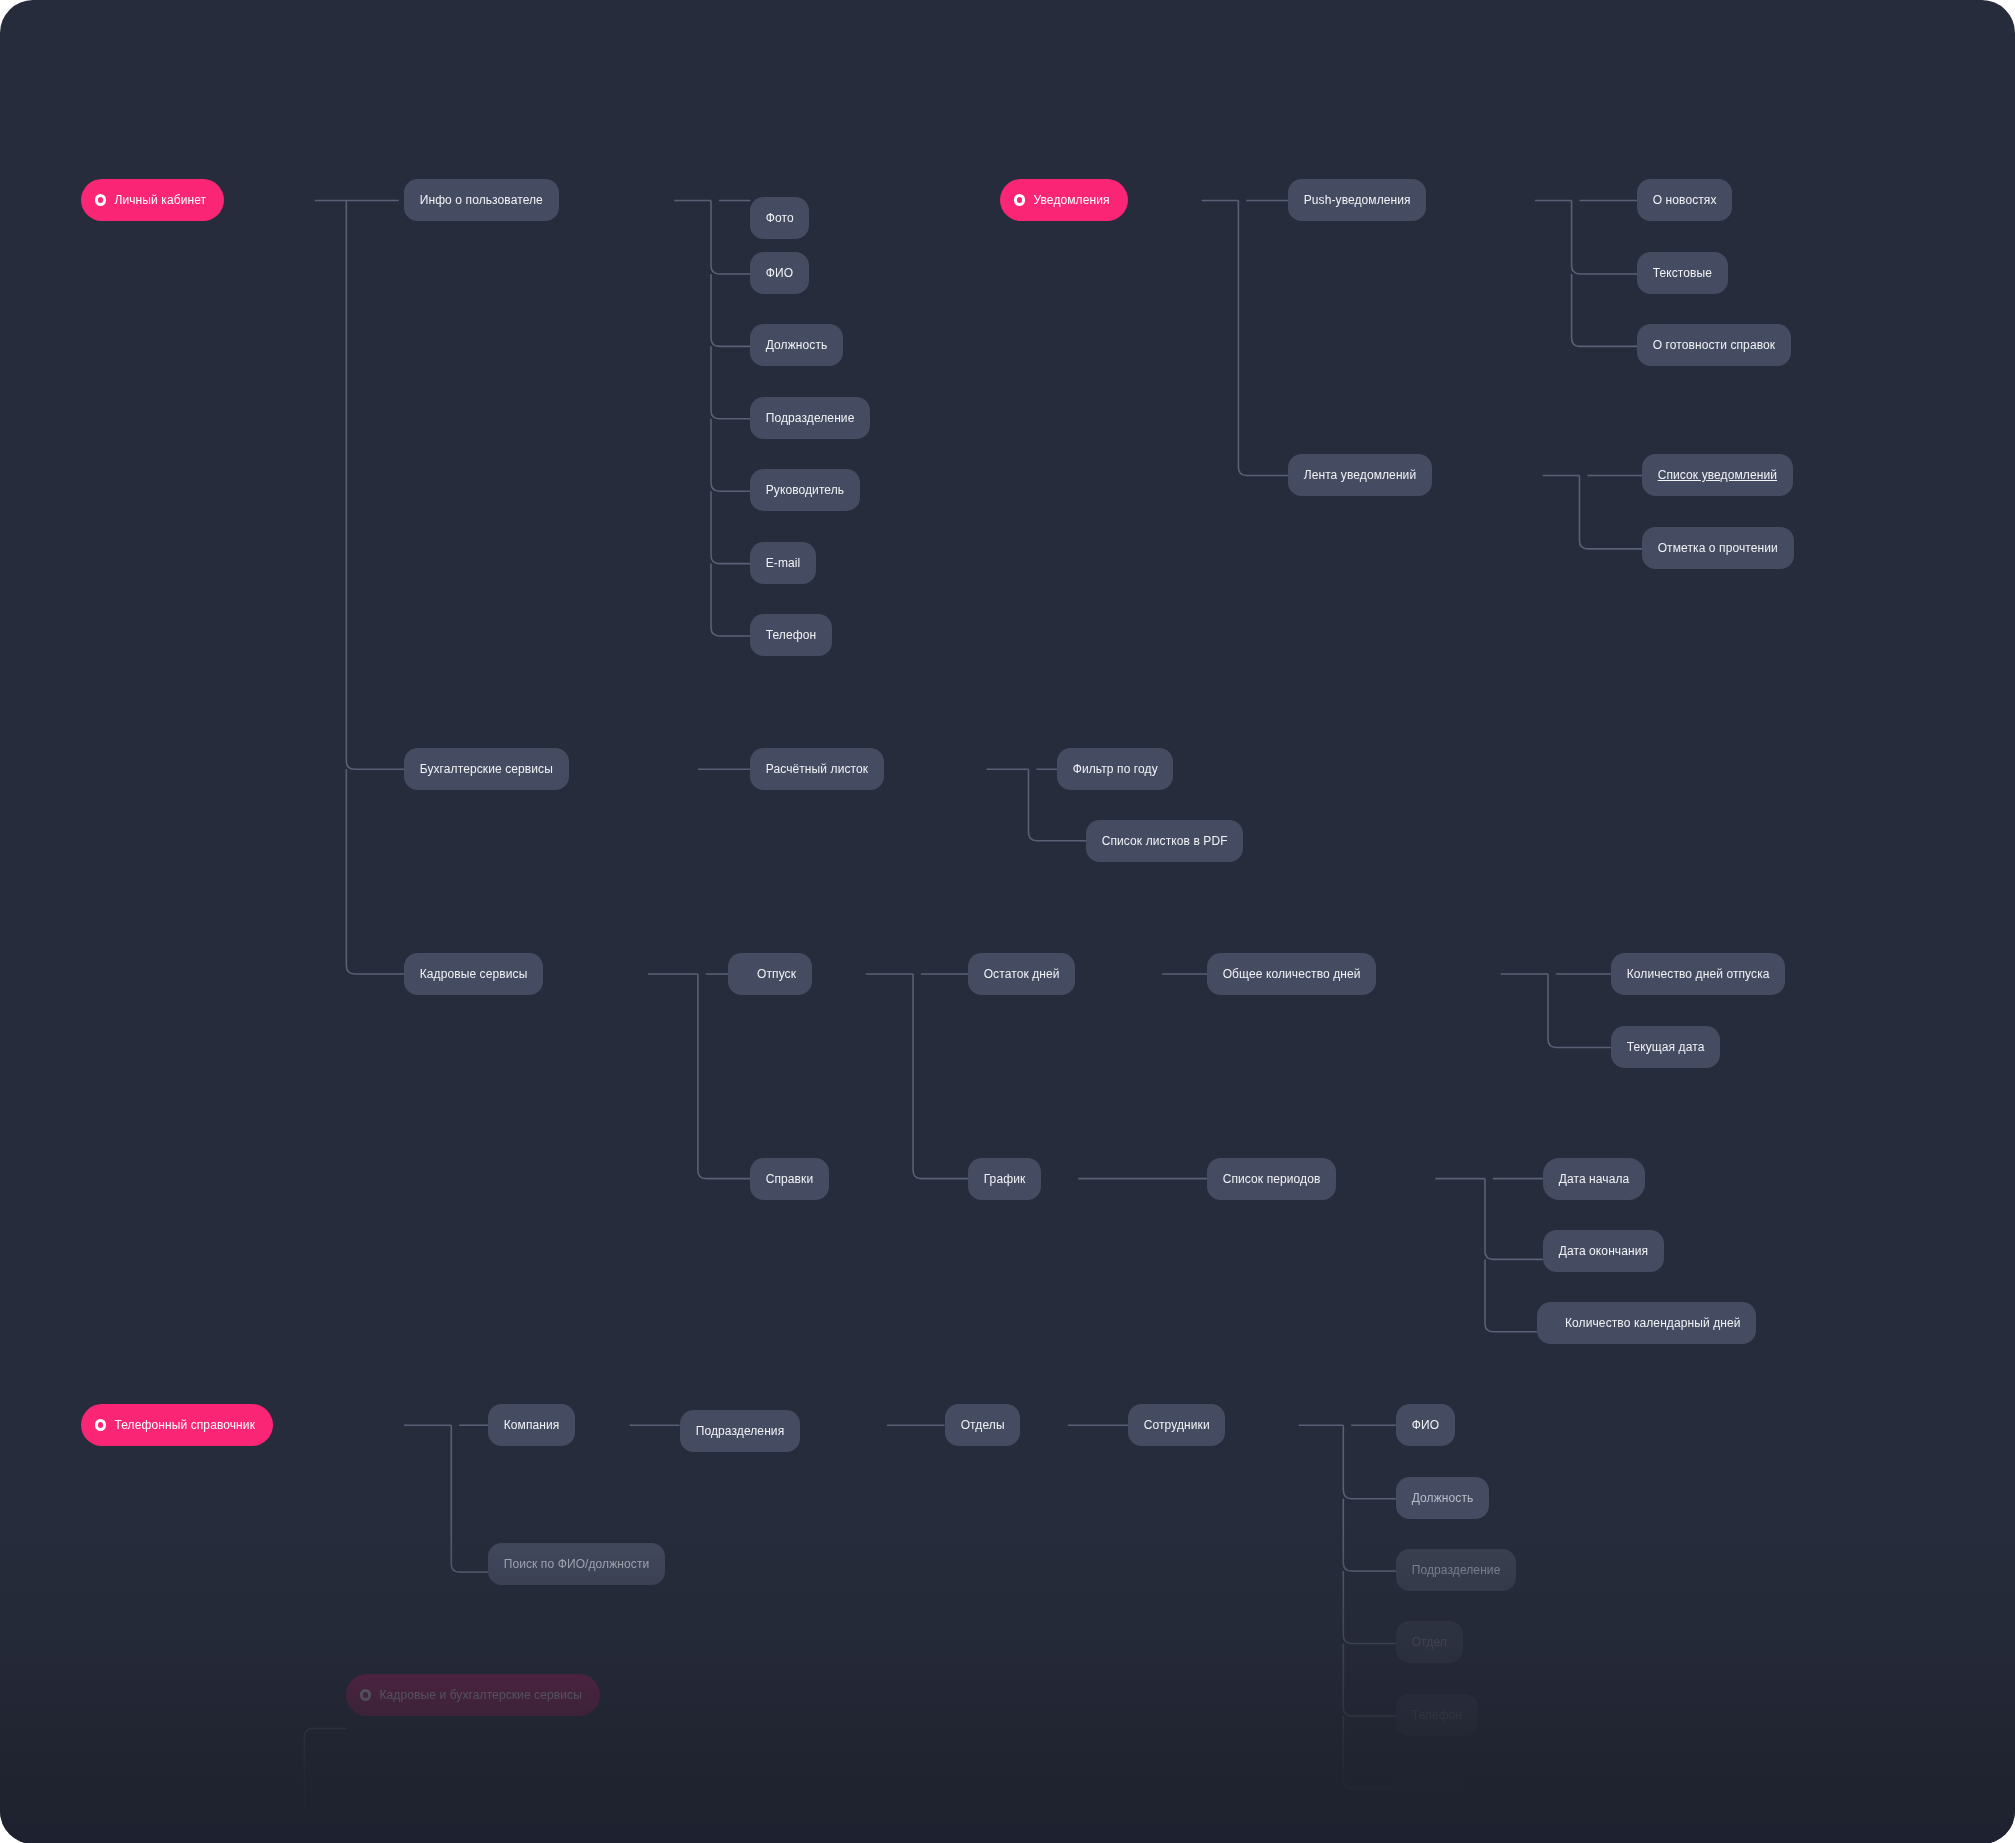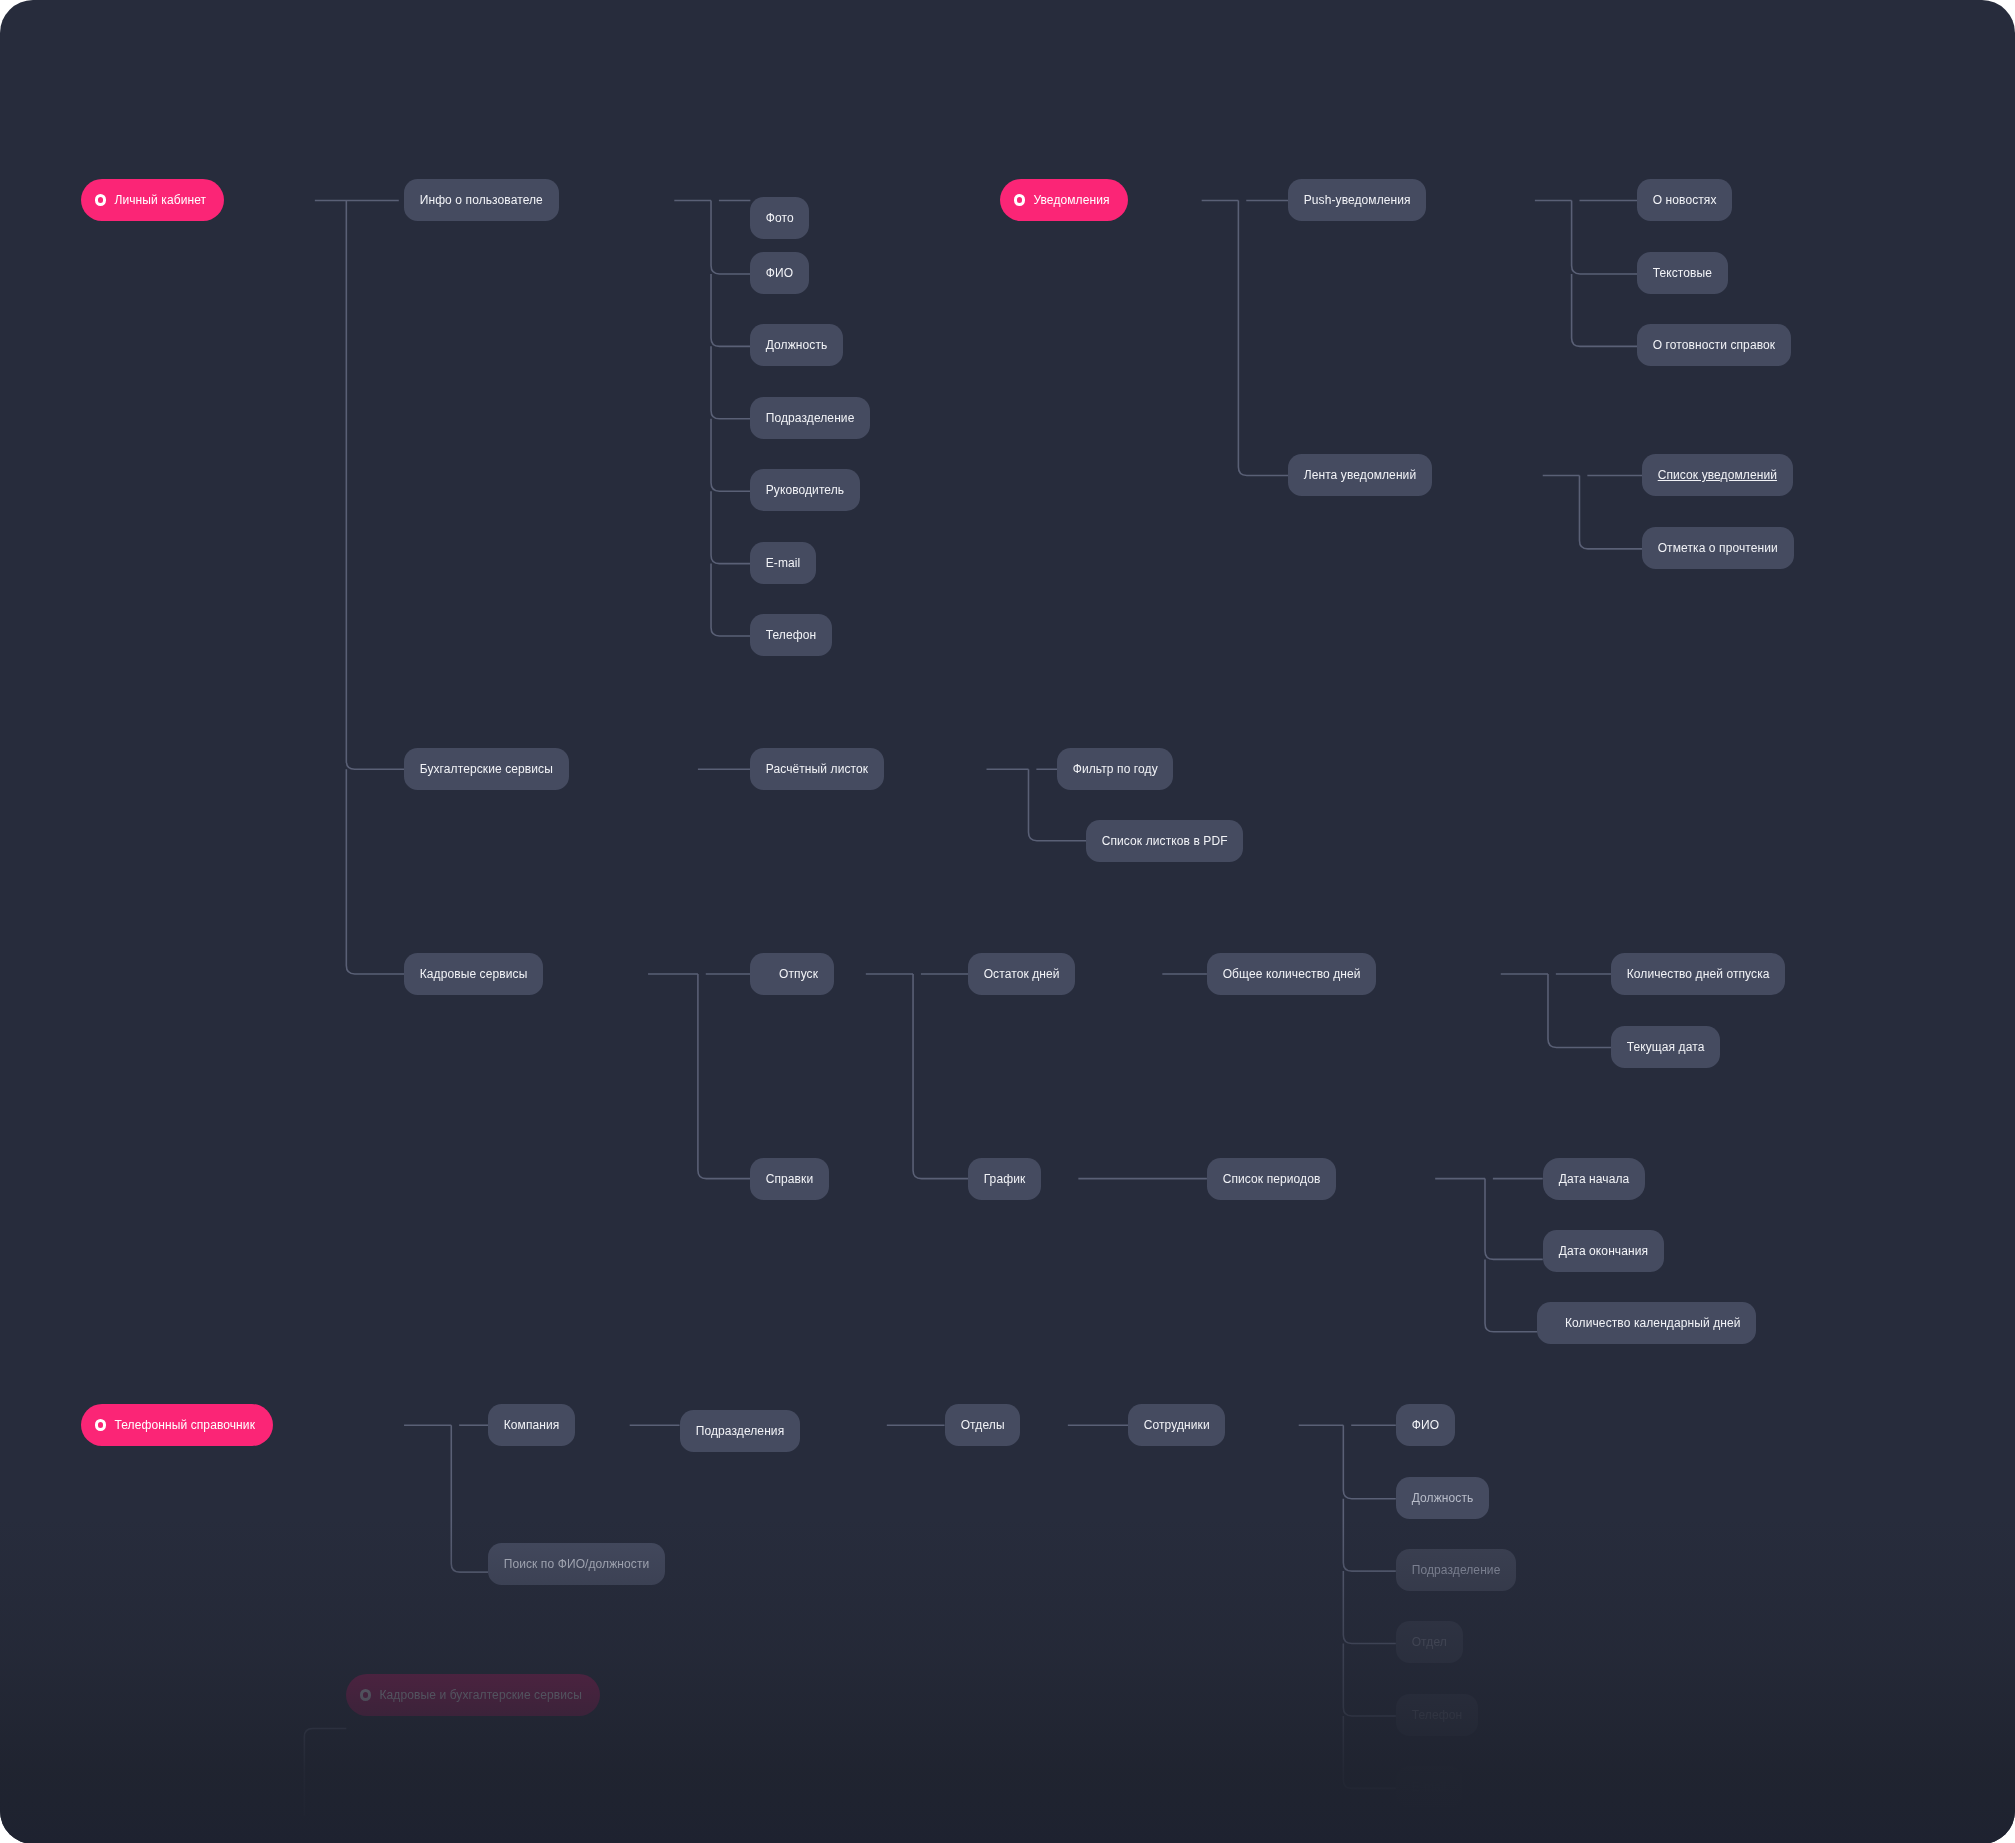--- a/index.html
+++ b/index.html
@@ -232,21 +232,21 @@
   <div class="node" style="left:1057px; top:748px;">
     <span>Фильтр по году</span>
   </div>
   <div class="node" style="left:1086px; top:820px;">
     <span>Список листков в PDF</span>
   </div>
 
   <div class="node" style="left:404px; top:953px;">
     <span>Кадровые сервисы</span>
   </div>
-  <div class="node" style="left:750px; top:953px;padding-left:29px;">
+  <div class="node" style="left:728px; top:953px;padding-left:29px;">
     <span>Отпуск</span>
   </div>
   <div class="node" style="left:968px; top:953px;">
     <span>Остаток дней</span>
   </div>
   <div class="node" style="left:1207px; top:953px;">
     <span>Общее количество дней</span>
   </div>
   <div class="node" style="left:1611px; top:953px;">
     <span>Количество дней отпуска</span>

